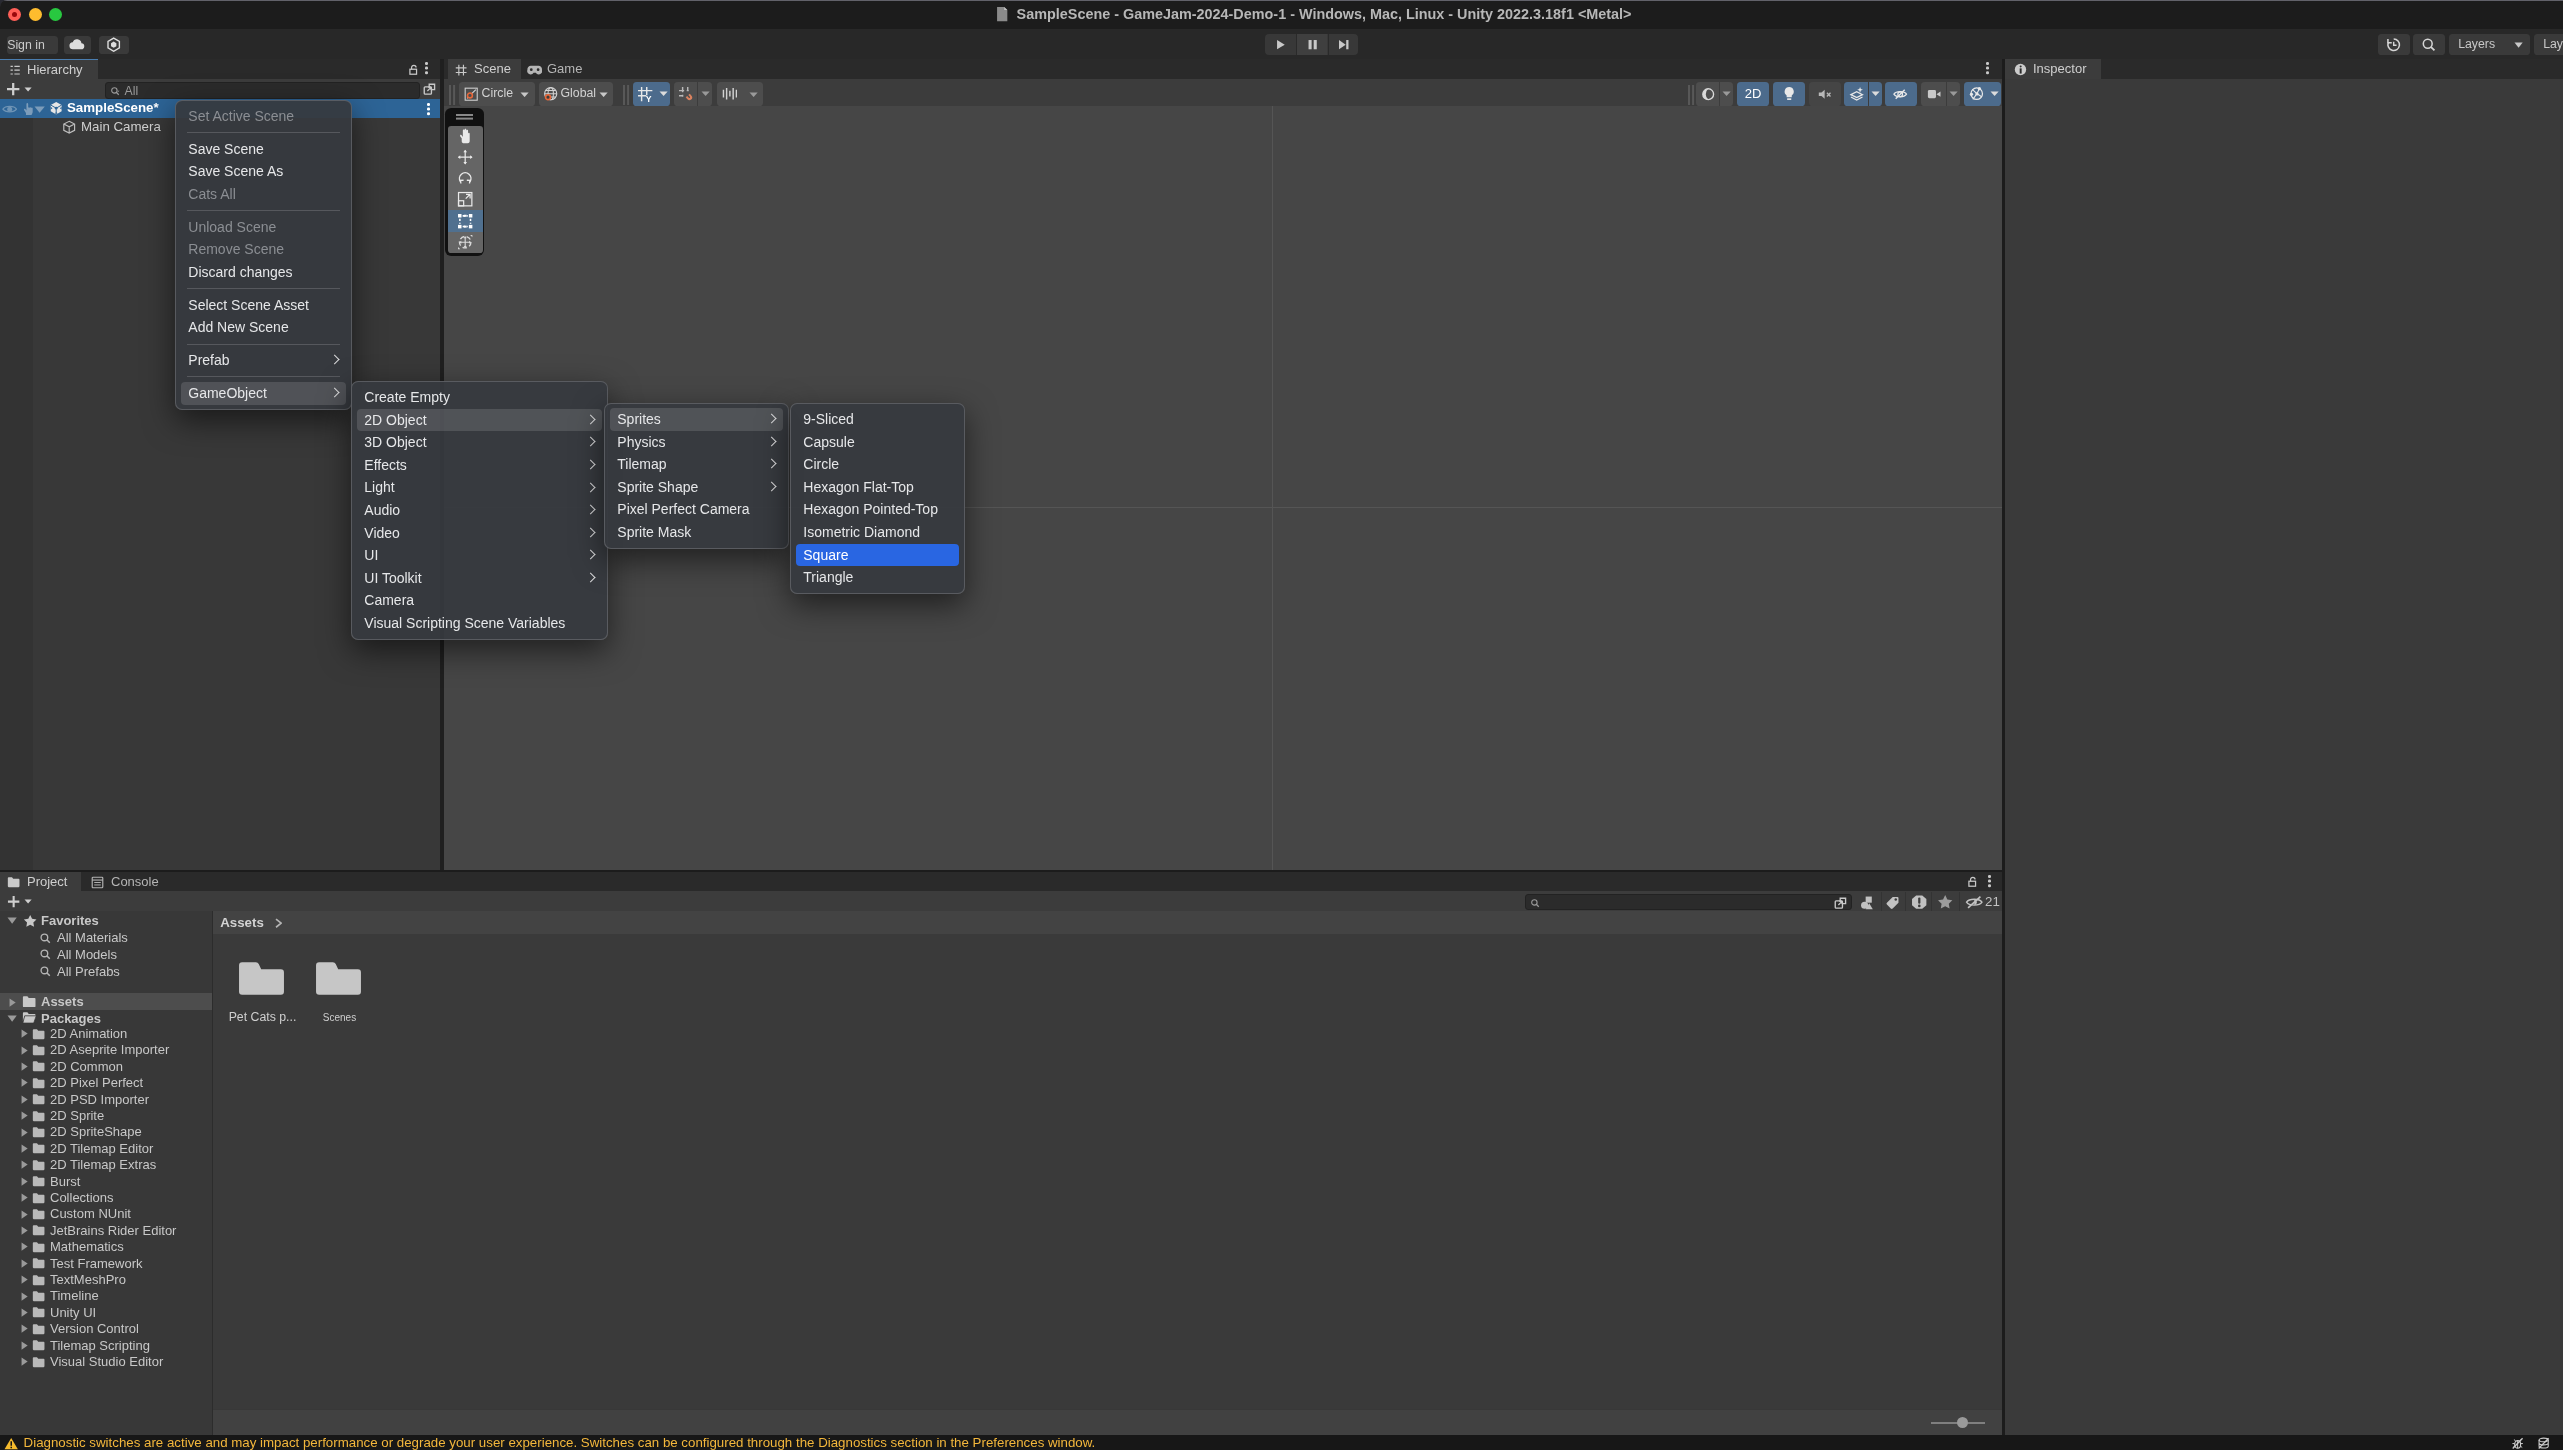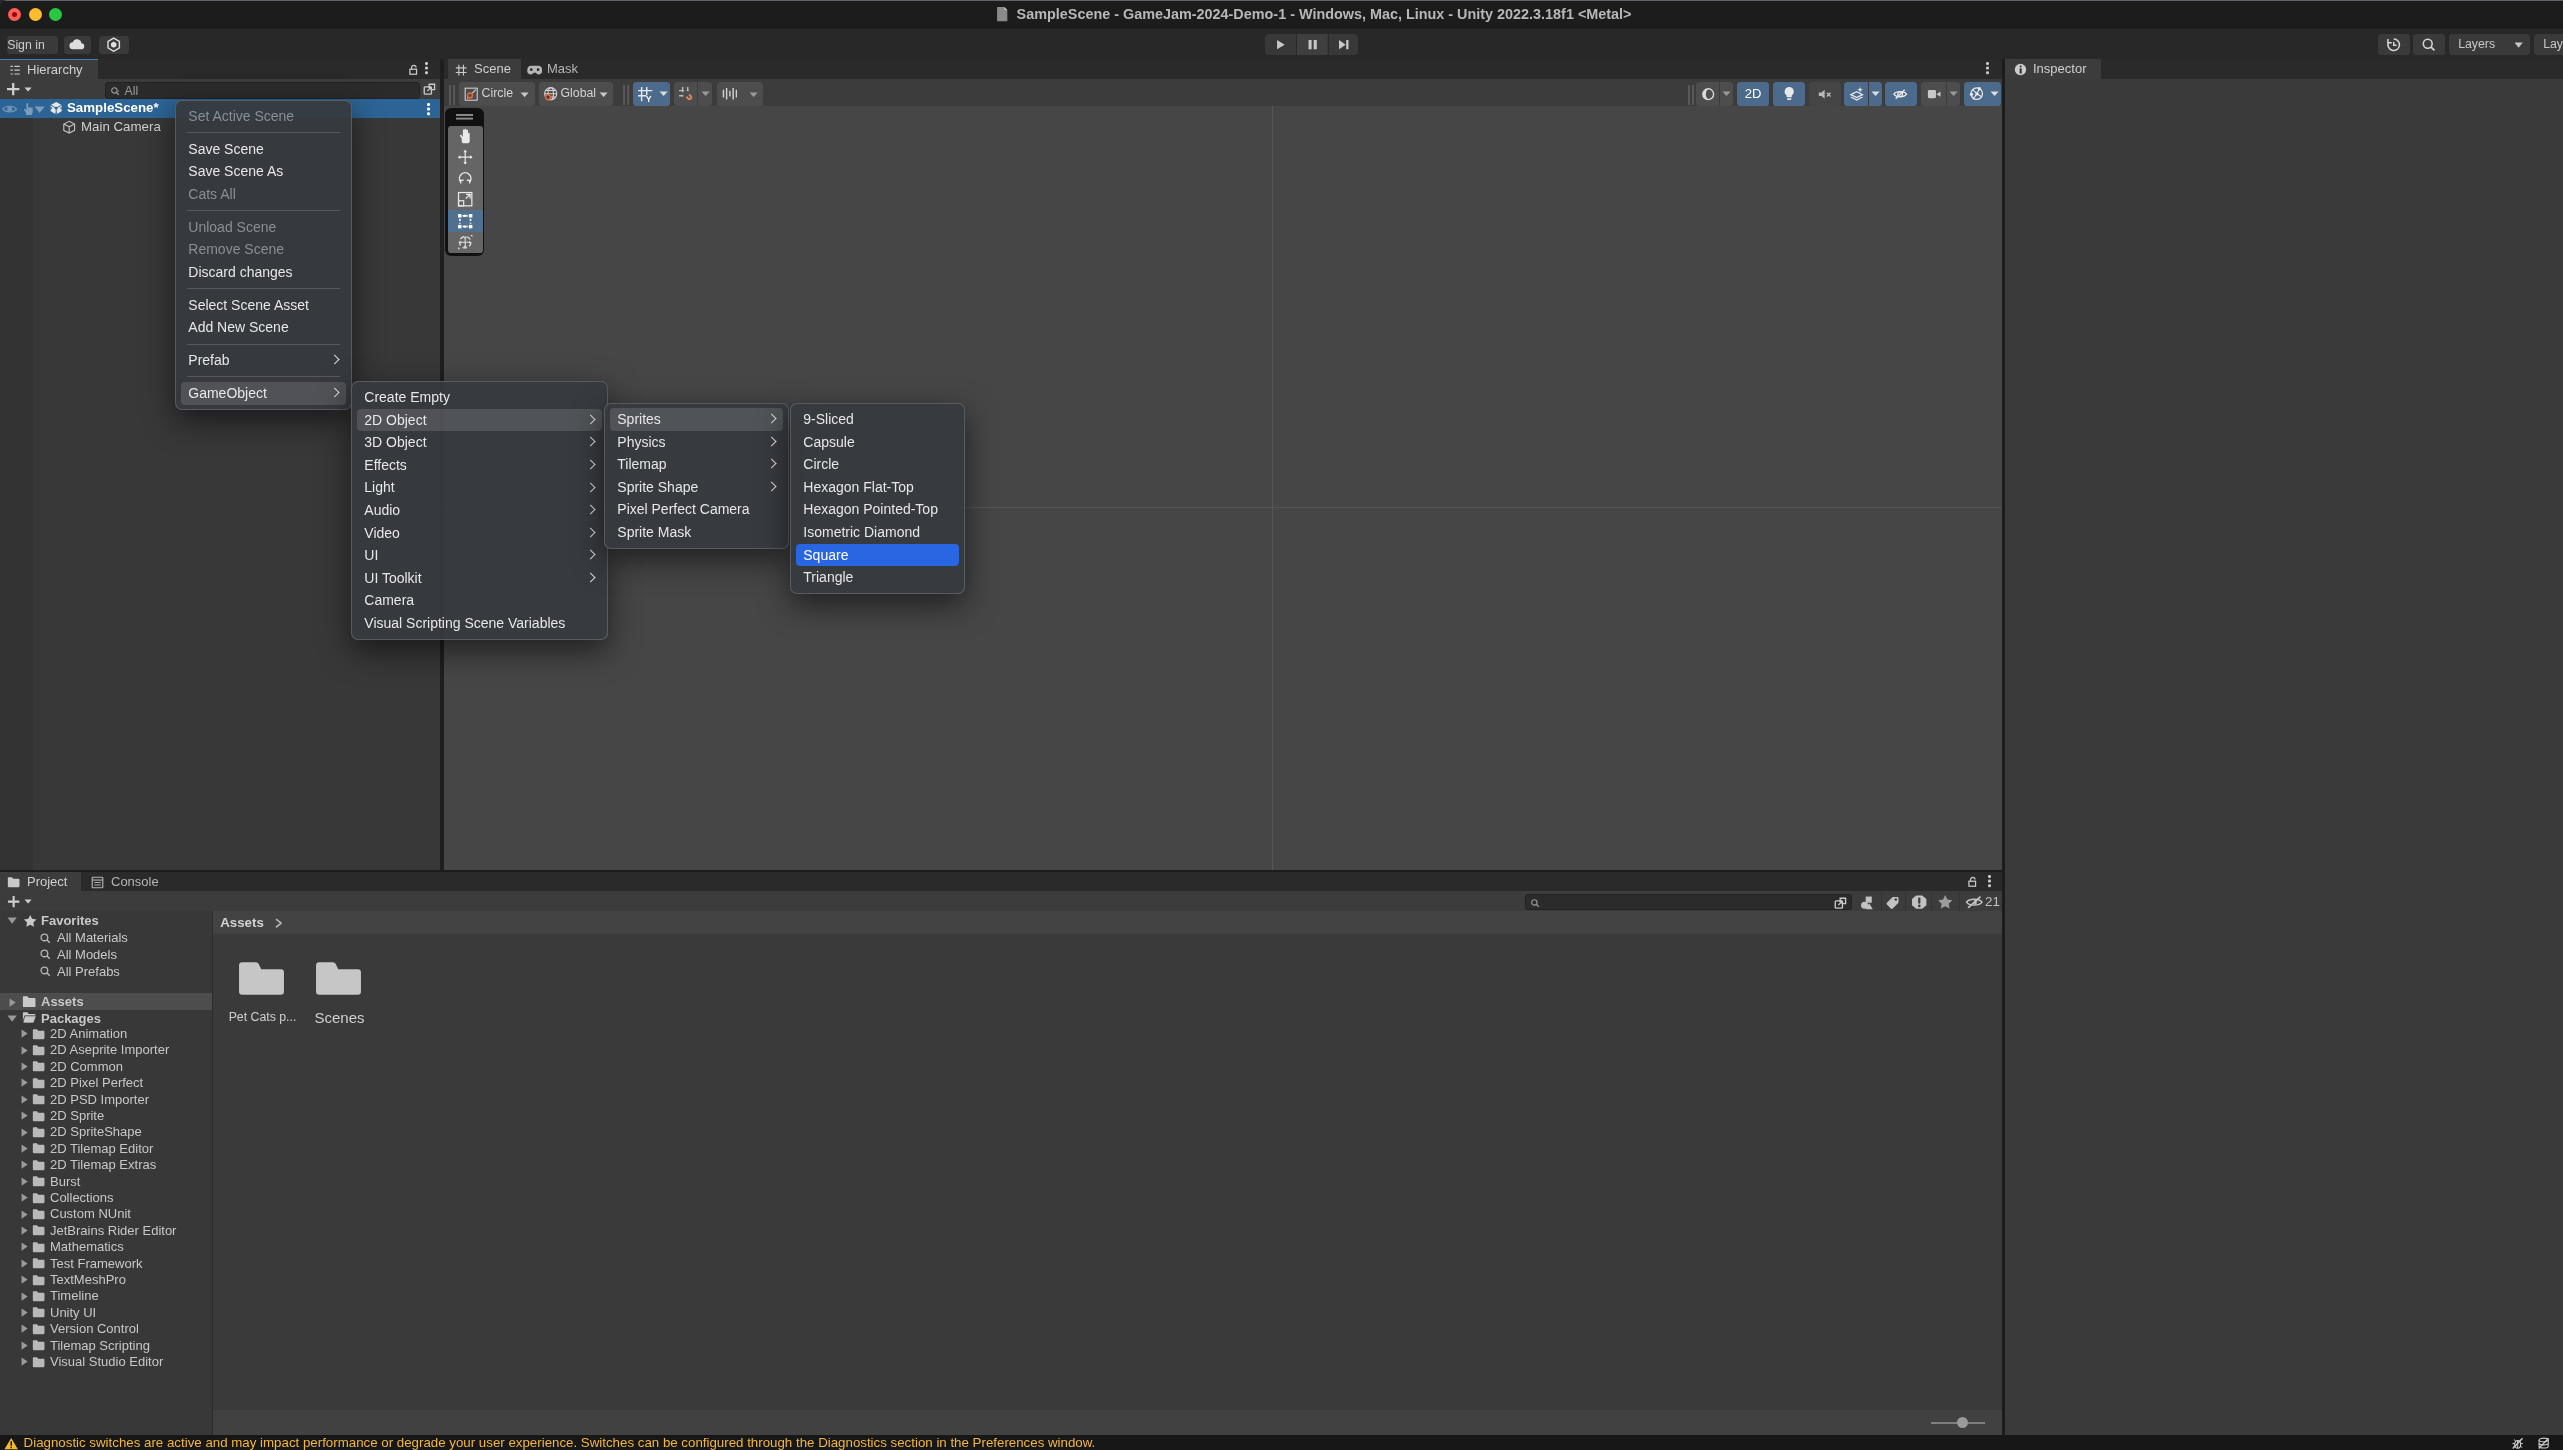--- a/index.html
+++ b/index.html
@@ -146,21 +146,21 @@
 
 <div class="abs" style="left:444px;top:59px;width:1558px;height:812px;background:#464646;"></div>
 <div class="abs" style="left:444px;top:59px;width:1558px;height:19.5px;background:#2a2a2a;"></div>
 <div class="abs tab" style="left:448px;top:59px;width:73px;height:19.5px;">
       <span style="margin-left:26px;">Scene</span>
     </div>
 <svg class="abs" style="left:455px;top:64px;" width="12.3" height="12.3" viewBox="0 0 16 16">
       <path d="M5 1 v14 M11 1 v14 M1 5 h14 M1 11 h14" stroke="#c9c9c9" stroke-width="1.5"></path>
     </svg>
 <div class="abs tab" style="left:521px;top:59px;width:67px;height:19.5px;background:none;color:#b5b5b5;">
-      <span style="margin-left:26px;">Mask</span>
+      <span style="margin-left:26px;">Game</span>
     </div>
 <svg class="abs" style="left:527px;top:65px;" width="15.4" height="10.3" viewBox="0 0 18 11">
       <path d="M4.5 0.5 h9 a4 4 0 0 1 4 4.5 a4 4 0 0 1 -4 5.5 a4.5 4.5 0 0 1 -3.2 -2 h-2.6 a4.5 4.5 0 0 1 -3.2 2 a4 4 0 0 1 -4 -5.5 a4 4 0 0 1 4 -4.5 z" fill="#b5b5b5"></path>
       <circle cx="5" cy="5" r="1.6" fill="#2a2a2a"></circle>
       <circle cx="13" cy="5" r="1.6" fill="#2a2a2a"></circle>
     </svg>
 <div class="abs" style="left:1986px;top:62px;width:2.6px;height:2.6px;background:#c9c9c9;border-radius:50%;box-shadow:0 4.6px 0 #c9c9c9,0 9.2px 0 #c9c9c9;"></div>
 
 <div class="abs" style="left:444px;top:79px;width:1558px;height:27px;background:#3c3c3c;"></div>
 
@@ -412,21 +412,21 @@
         <path d="M1 1 L6 5 L1 9" fill="none" stroke="#b5b5b5" stroke-width="1.6"></path>
       </svg></div>
 
 <svg class="abs" style="left:237px;top:959px;" width="49" height="39" viewBox="0 0 48 38">
       <path d="M2 6 q0-3 3-3 h13.5 q2 0 2.8 1.8 l2.4 5.2 h19.3 q3 0 3 3 v19 q0 3 -3 3 h-38 q-3 0 -3-3 z" fill="#c6c6c6"></path>
     </svg>
 <svg class="abs" style="left:314px;top:959px;" width="49" height="39" viewBox="0 0 48 38">
       <path d="M2 6 q0-3 3-3 h13.5 q2 0 2.8 1.8 l2.4 5.2 h19.3 q3 0 3 3 v19 q0 3 -3 3 h-38 q-3 0 -3-3 z" fill="#c6c6c6"></path>
     </svg>
 <div class="abs" style="left:211px;top:1010px;width:103px;height:15.4px;color:#cfcfcf;font-size:12.3px;text-align:center;line-height:15.4px;">Pet Cats p...</div>
-<div class="abs" style="left:288px;top:1010px;width:103px;height:15.4px;color:#cfcfcf;font-size:15px;text-align:center;line-height:15.4px;">Scenes</div>
+<div class="abs" style="left:288px;top:1010px;width:103px;height:15.4px;color:#cfcfcf;font-size:10px;text-align:center;line-height:15.4px;">Scenes</div>
 
 <div class="abs" style="left:213px;top:1410px;width:1789px;height:26px;background:#414141;"></div>
 <div class="abs" style="left:1931px;top:1422px;width:54px;height:1.5px;background:#7f7f7f;"></div>
 <div class="abs" style="left:1957px;top:1417px;width:11.3px;height:11.3px;border-radius:50%;background:#9a9a9a;"></div>
 
 <div class="abs" style="left:212px;top:911px;width:1px;height:524px;background:#2c2c2c;"></div>
 
 <div class="abs" style="left:0;top:911px;width:212px;height:524px;color:#c8c8c8;font-size:13px;">
   <svg class="abs" style="left:7.2px;top:6.2px;" width="10.3" height="7.2" viewBox="0 0 10 7">
         <path d="M0.5 0.5 L9.5 0.5 L5 6.5 Z" fill="#9a9a9a"></path>

